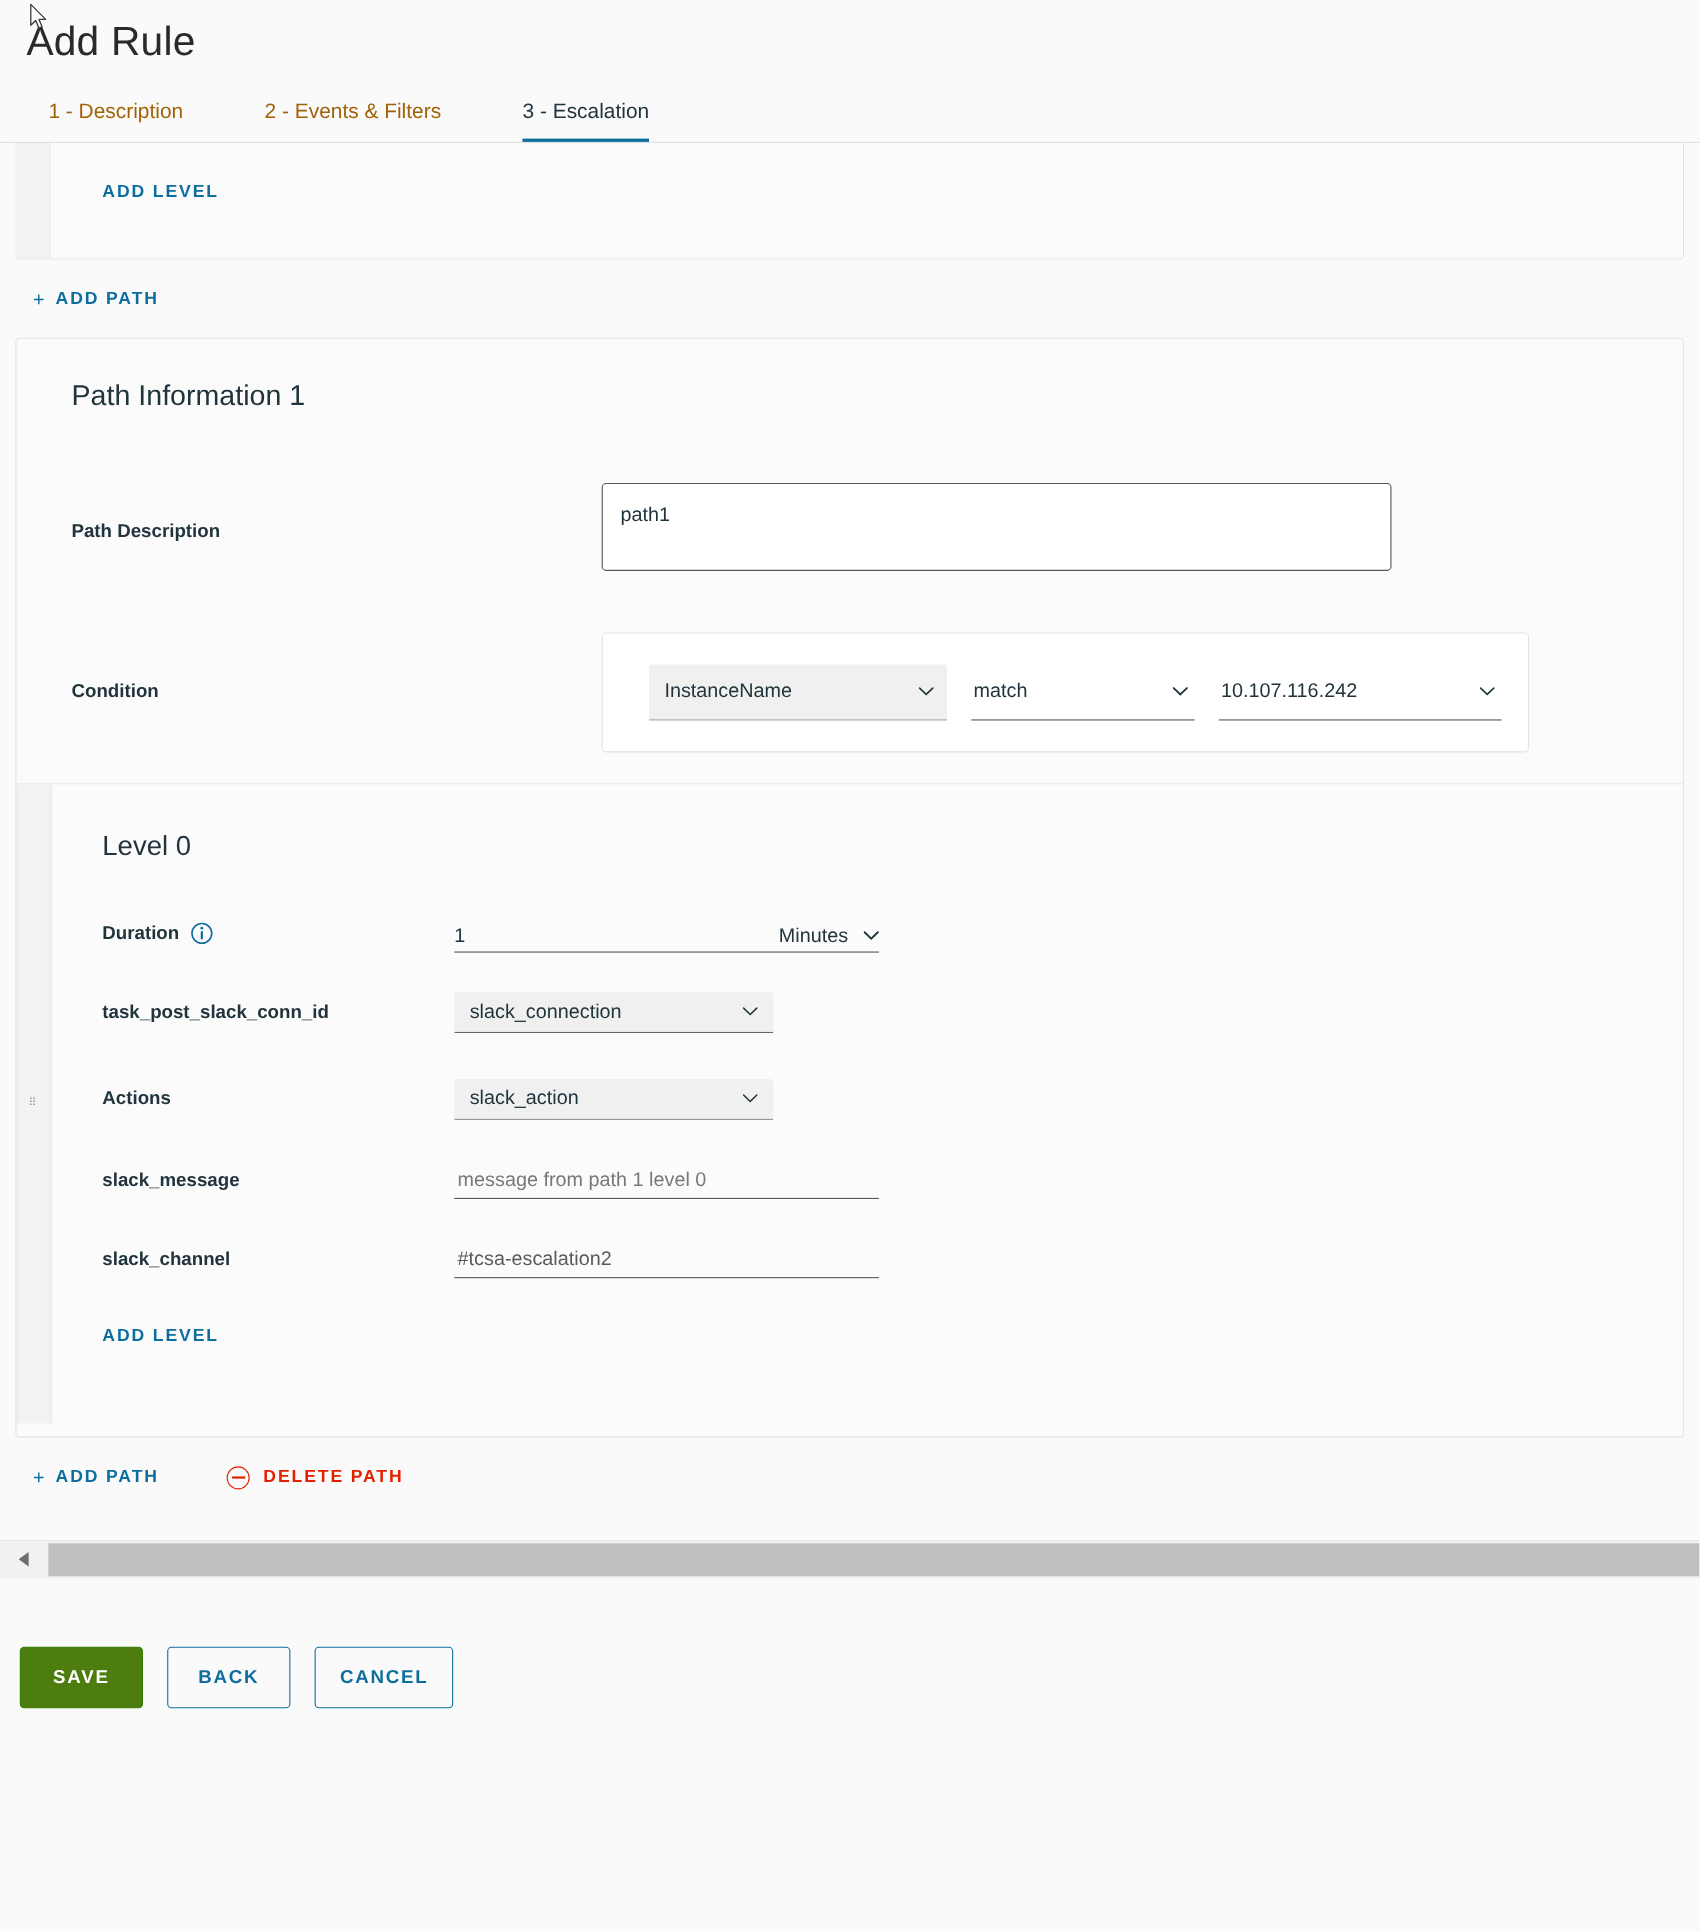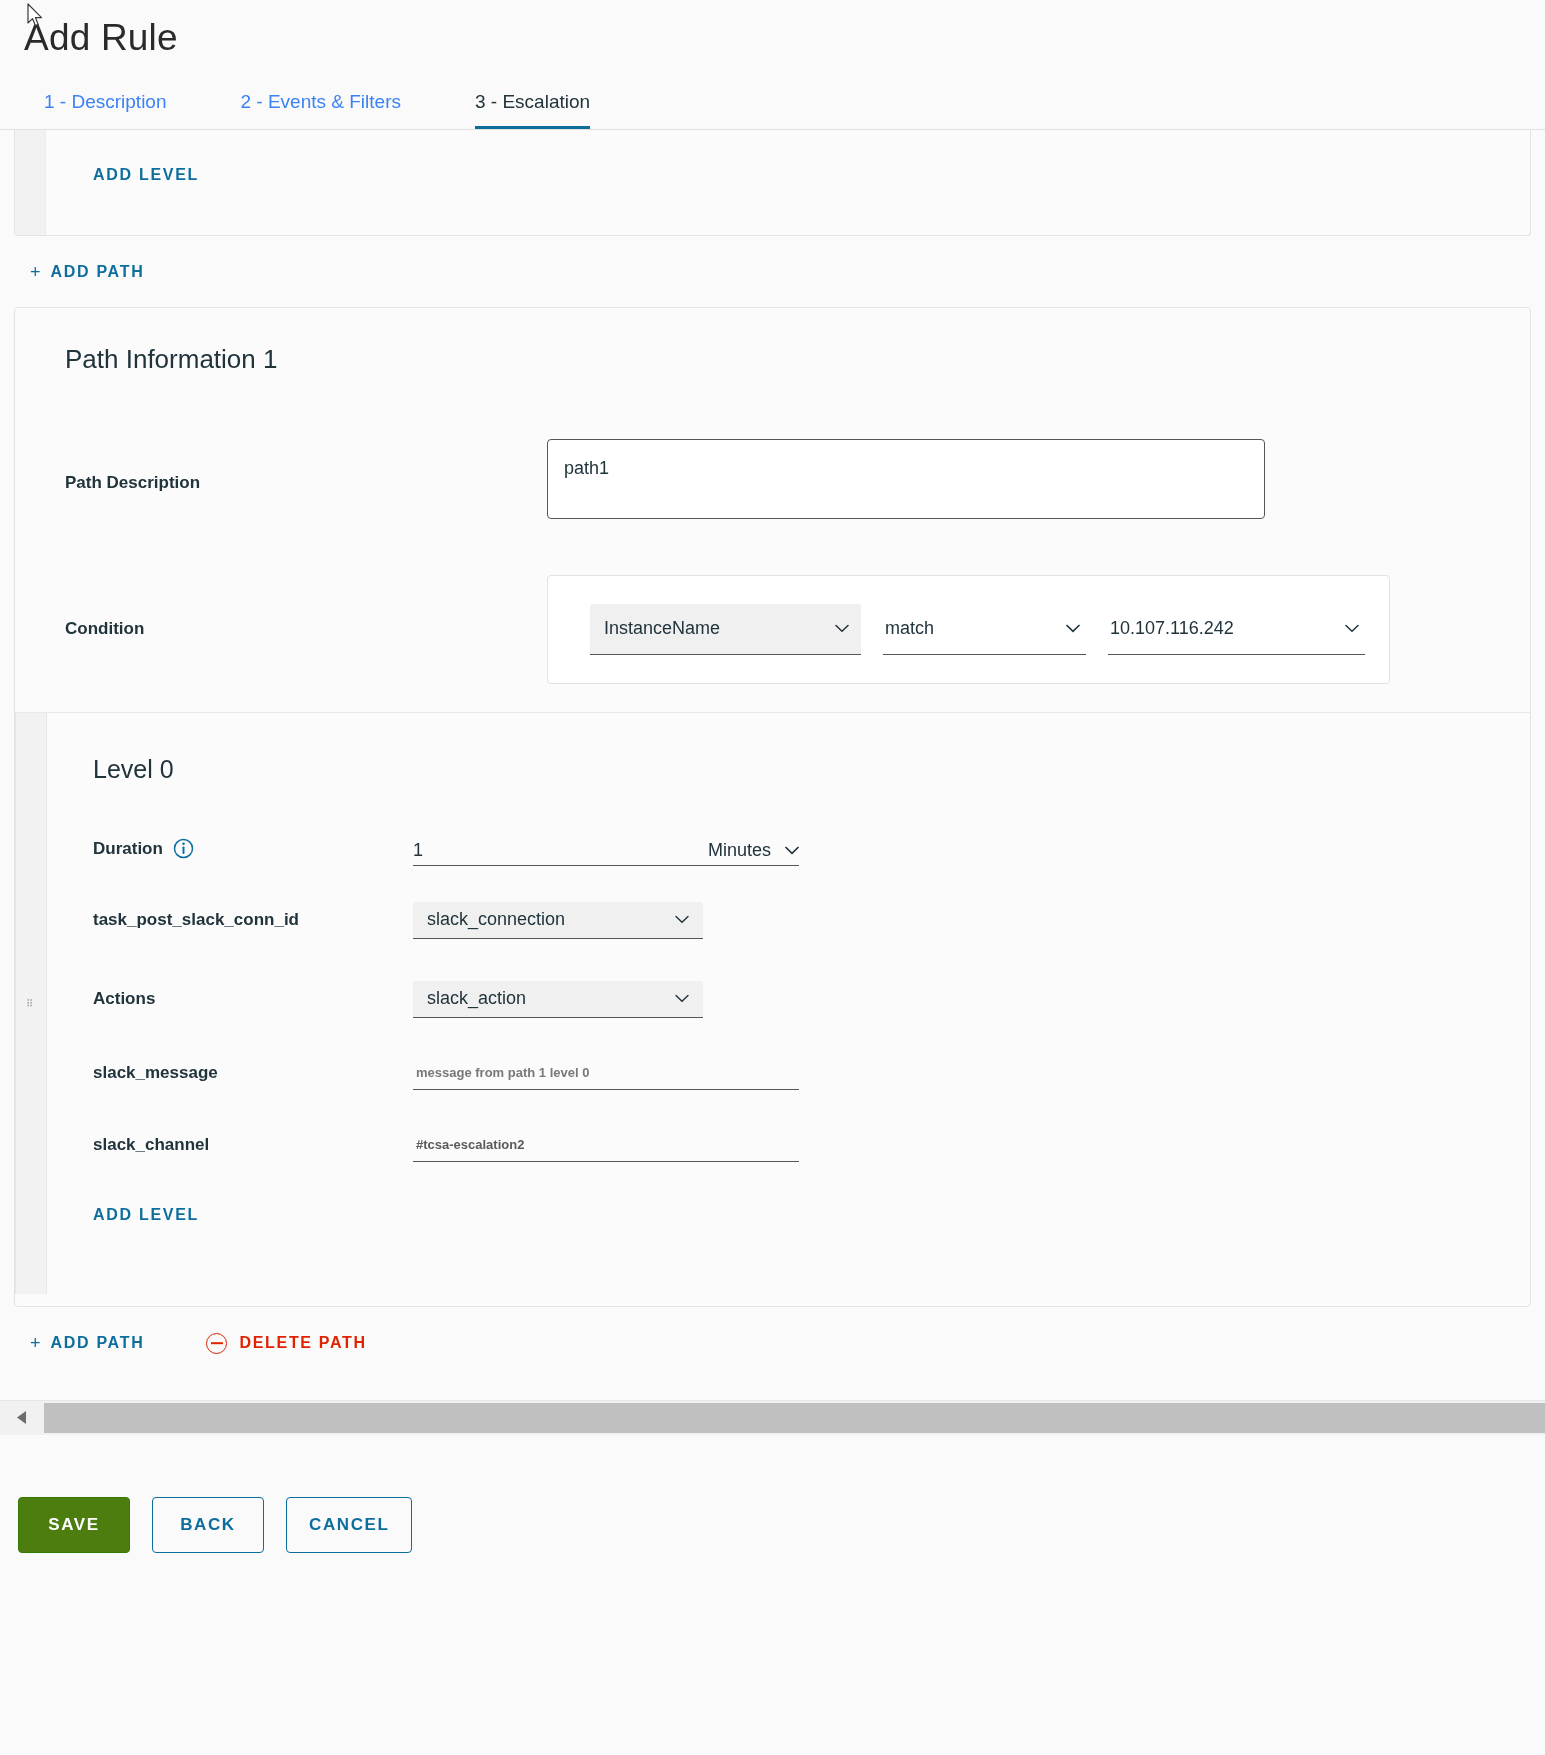--- a/index.html
+++ b/index.html
@@ -40,21 +40,21 @@
     margin-top: 24px;
     height: 47px;
     display: flex;
     align-items: flex-end;
     border-bottom: 1px solid #e0e0e0;
     padding-left: 44px;
     box-sizing: border-box;
   }
   .tab {
     font-size: 19px;
-    color: #3b82f6;
+    color: #a16207;
     padding: 0 0 13px 0;
     margin-right: 74px;
     border-bottom: 3px solid transparent;
     cursor: pointer;
     white-space: nowrap;
   }
   .tab.active {
     color: #21343c;
     border-bottom-color: #0d6e9e;
   }
@@ -322,27 +322,26 @@
     font-size: 18px;
     color: #21343c;
     cursor: pointer;
   }
 
   .text-input {
     width: 386px;
     border-bottom: 1px solid #565656;
     height: 34px;
     box-sizing: border-box;
-    font-size: 13px;
+    font-size: 18px;
     color: #787878;
     display: flex;
     align-items: center;
     padding-left: 3px;
     cursor: text;
-    font-weight: bold;
   }
   .text-input.filled-val { color: #5a5a5a; }
 
   .addlevel-bottom { padding: 0 0 0 78px; margin-top: 44px; }
 
   
   .hscroll {
     margin: 22px 0 0 0;
     height: 34px;
     background: #f1f1f1;

